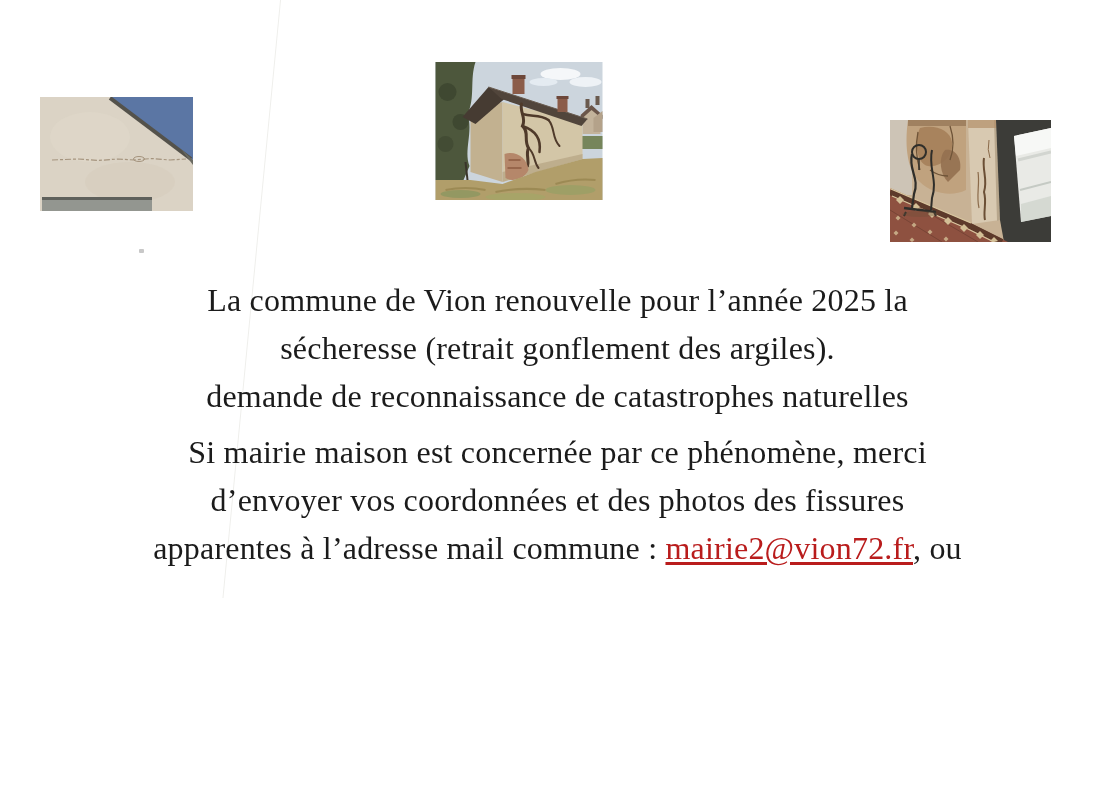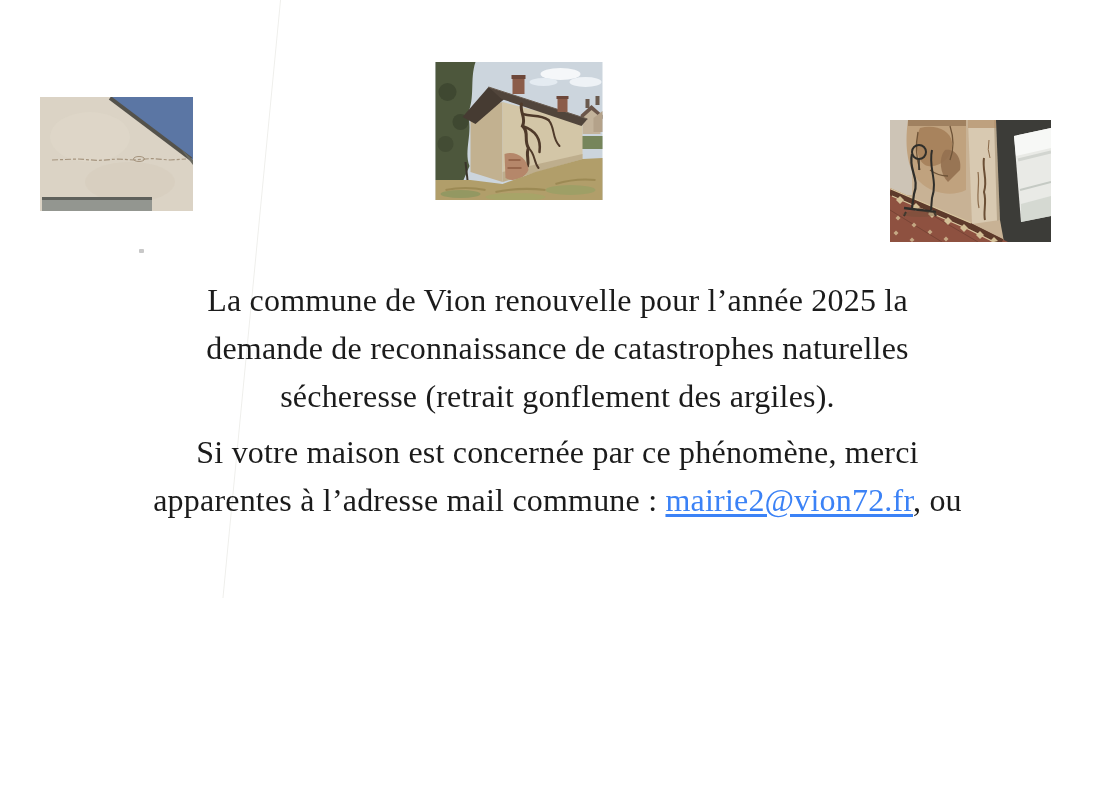--- a/index.html
+++ b/index.html
@@ -180,26 +180,27 @@
         <path d="M14,88 L46,92" stroke-width="2.5"></path>
         <path d="M16,92 l-2,4 M44,92 l2,4" stroke-width="2"></path>
       </g>
       <ellipse cx="30" cy="94" rx="18" ry="3" fill="#6e5138" opacity="0.35"></ellipse>
     </svg>
   </figure>
 
   <div class="textblock" style="color: rgb(27, 27, 27);">
     <p class="para">
       <span class="line">La commune de Vion renouvelle pour l’année 2025 la</span>
+      <span class="line">sécheresse (retrait gonflement des argiles).</span>
       <span class="line">demande de reconnaissance de catastrophes naturelles</span>
-      <span class="line">sécheresse (retrait gonflement des argiles).</span>
     </p>
     <p class="para">
-      <span class="line">Si votre maison est concernée par ce phénomène, merci</span>
-      <span class="line"><span>apparentes à l’adresse mail commune : </span><a class="email" style="color: #3b82f6;">mairie2@vion72.fr</a><span>, ou</span></span>
+      <span class="line">Si mairie maison est concernée par ce phénomène, merci</span>
+      <span class="line">d’envoyer vos coordonnées et des photos des fissures</span>
+      <span class="line"><span>apparentes à l’adresse mail commune : </span><a class="email" style="color: #b91c1c;">mairie2@vion72.fr</a><span>, ou</span></span>
     </p>
   </div>
 
   <figure class="photo photo-4">
     <svg viewBox="0 0 165 157">
       <rect width="165" height="157" fill="#eae9e5"></rect>
       <g>
         <rect x="0" y="76" width="12" height="70" fill="#d6cfc0"></rect>
         <path d="M3,80 V140 M7,80 V142 M11,80 V142" stroke="#bdb5a2" stroke-width="1" fill="none"></path>
       </g>

